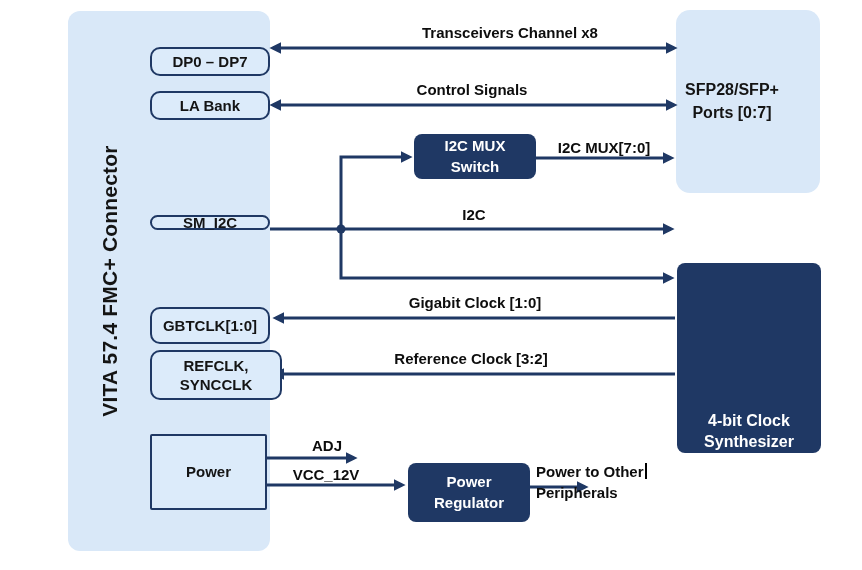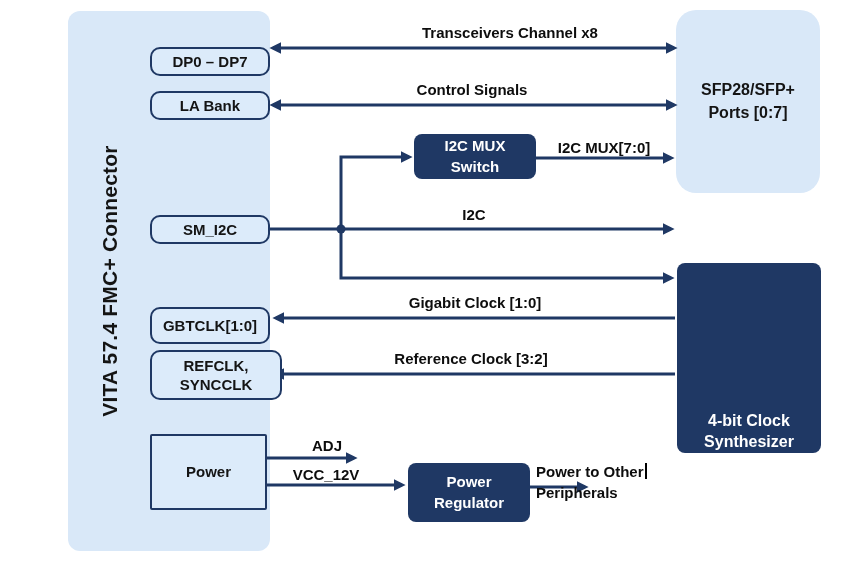--- a/index.html
+++ b/index.html
@@ -4,43 +4,43 @@
 <style>
   html,body { margin:0; padding:0; background:#ffffff; }
   #canvas {
     position:relative; width:862px; height:570px; background:#ffffff;
     font-family:"Liberation Sans", sans-serif; overflow:hidden;
   }
   .panel {
     position:absolute; background:#d9e8f8; border-radius:12px;
   }
   #fmc-panel { left:68px; top:11px; width:202px; height:540px; }
-  #sfp-panel { left:676px; top:10px; width:144px; height:183px; border-radius:20px;
-    display:flex; align-items:center; justify-content:center; }
+  #sfp-panel { left:676px; top:10px; width:144px; height:183px; border-radius:14px;
+    display:flex; align-items:center; }
   .vtitle {
     position:absolute; left:110px; top:281px;
     transform:translate(-50%,-50%) rotate(-90deg);
     font-size:21px; font-weight:bold; color:#141414; white-space:nowrap;
     letter-spacing:0.2px;
   }
   .box-light {
     position:absolute; background:#dcebfa; border:2.5px solid #1f3864;
     border-radius:10px; display:flex; align-items:center; justify-content:center;
     font-weight:bold; font-size:15px; color:#141414; text-align:center;
     line-height:1.3; box-sizing:border-box;
   }
   .box-dark {
     position:absolute; background:#1f3864; border-radius:8px;
     display:flex; align-items:center; justify-content:center;
     font-weight:bold; font-size:15px; color:#ffffff; text-align:center;
     line-height:1.35; box-sizing:border-box;
   }
   #box-dp      { left:150px; top:41px;  width:120px; height:29px;margin-top:6px; }
   #box-la      { left:150px; top:91px;  width:120px; height:29px; }
-  #box-smi2c   { left:150px; top:215px; width:120px; height:29px; }
+  #box-smi2c   { left:150px; top:215px; width:120px; height:15px; }
   #box-gbtclk  { left:150px; top:307px; width:120px; height:37px; }
   #box-refclk  { left:150px; top:350px; width:132px; height:50px; }
   #box-power   { left:150px; top:434px; width:117px; height:76px; border-radius:2px; }
   #box-i2cmux  { left:414px; top:134px; width:122px; height:45px; }
   #box-powreg  { left:408px; top:463px; width:122px; height:59px; }
   #box-eeprom  { left:676px; top:214px; width:142px; height:38px; font-size:16px; }
   #box-synth   { left:677px; top:263px; width:144px; height:190px; font-size:16px;align-items:flex-end; }
   #sfp-panel   { font-weight:bold; font-size:16px; color:#141414; text-align:center; line-height:1.4; }
   .wrap80  { display:inline-block; max-width:84px; }
   .wrap90  { display:inline-block; max-width:94px; }

